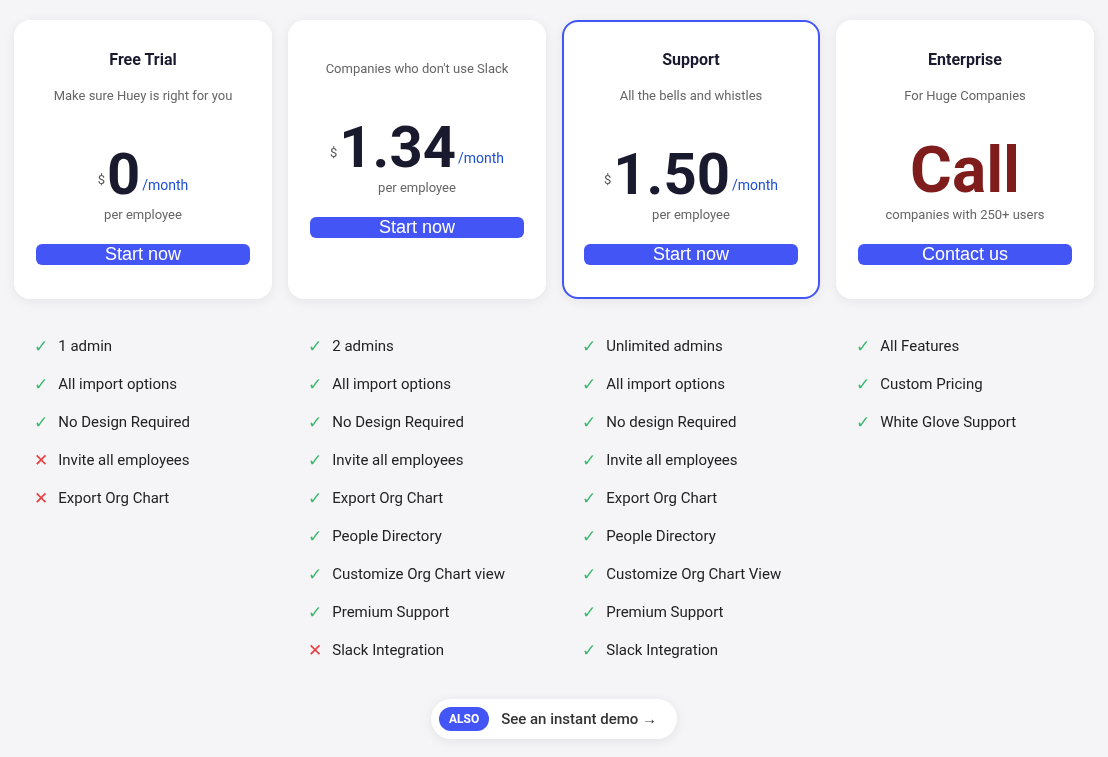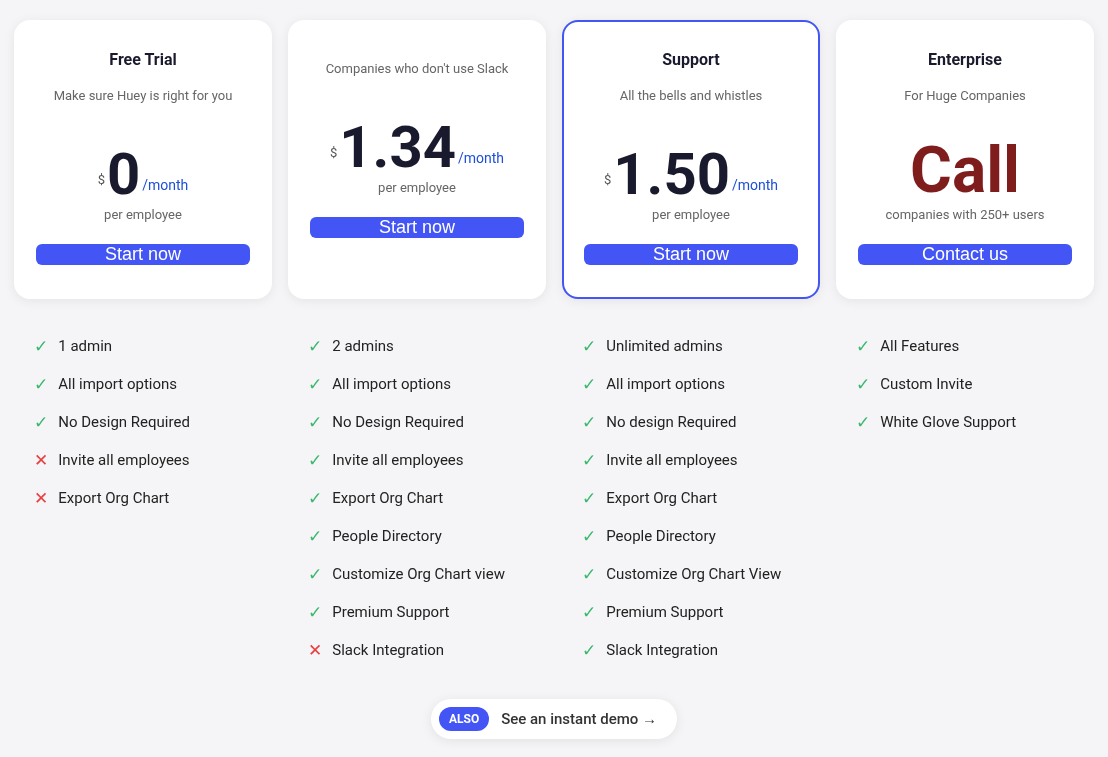--- a/index.html
+++ b/index.html
@@ -312,21 +312,21 @@
         <span>Slack Integration</span>
       </div>
     </div>
     <div class="features-col">
       <div class="feature-item">
         <span class="check-icon">✓</span>
         <span>All Features</span>
       </div>
       <div class="feature-item">
         <span class="check-icon">✓</span>
-        <span>Custom Invite</span>
+        <span>Custom Pricing</span>
       </div>
       <div class="feature-item">
         <span class="check-icon">✓</span>
         <span>White Glove Support</span>
       </div>
     </div>
   </div>
 
 <div class="demo-bar">
   <span class="also-badge">ALSO</span>

